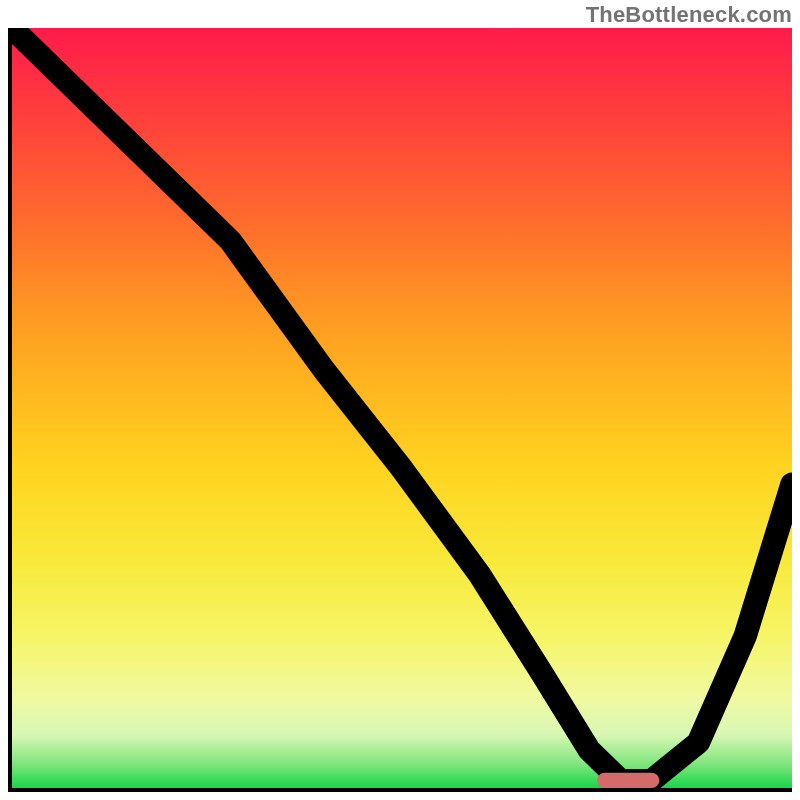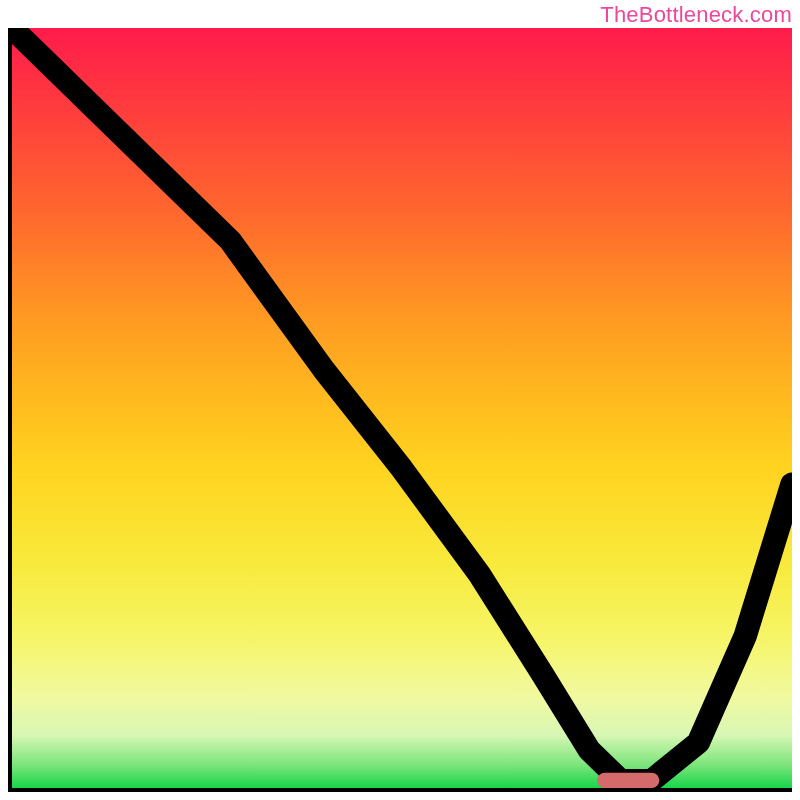--- a/index.html
+++ b/index.html
@@ -14,22 +14,22 @@
   .chart-wrap {
     position: relative;
     width: 800px;
     height: 800px;
   }
   .watermark {
     position: absolute;
     top: 2px;
     right: 8px;
     font-size: 22px;
-    font-weight: 400;
-    color: #ec4899;
+    font-weight: 700;
+    color: #737373;
     letter-spacing: 0.2px;
     user-select: none;
   }
   .plot-area {
     position: absolute;
     left: 8px;
     right: 8px;
     top: 28px;
     bottom: 8px;
     border-left: 4px solid #000;

